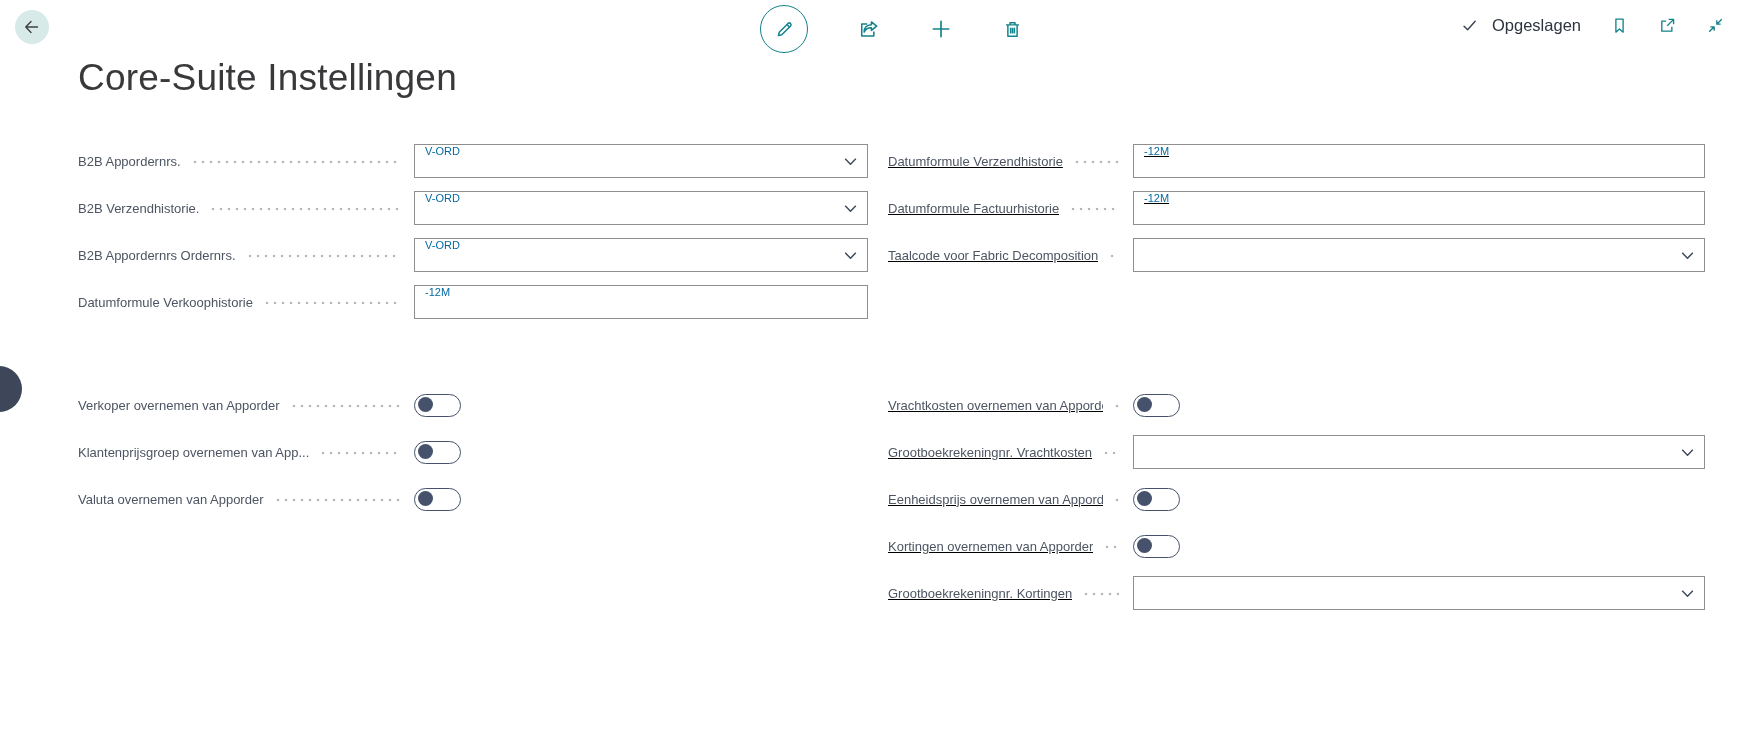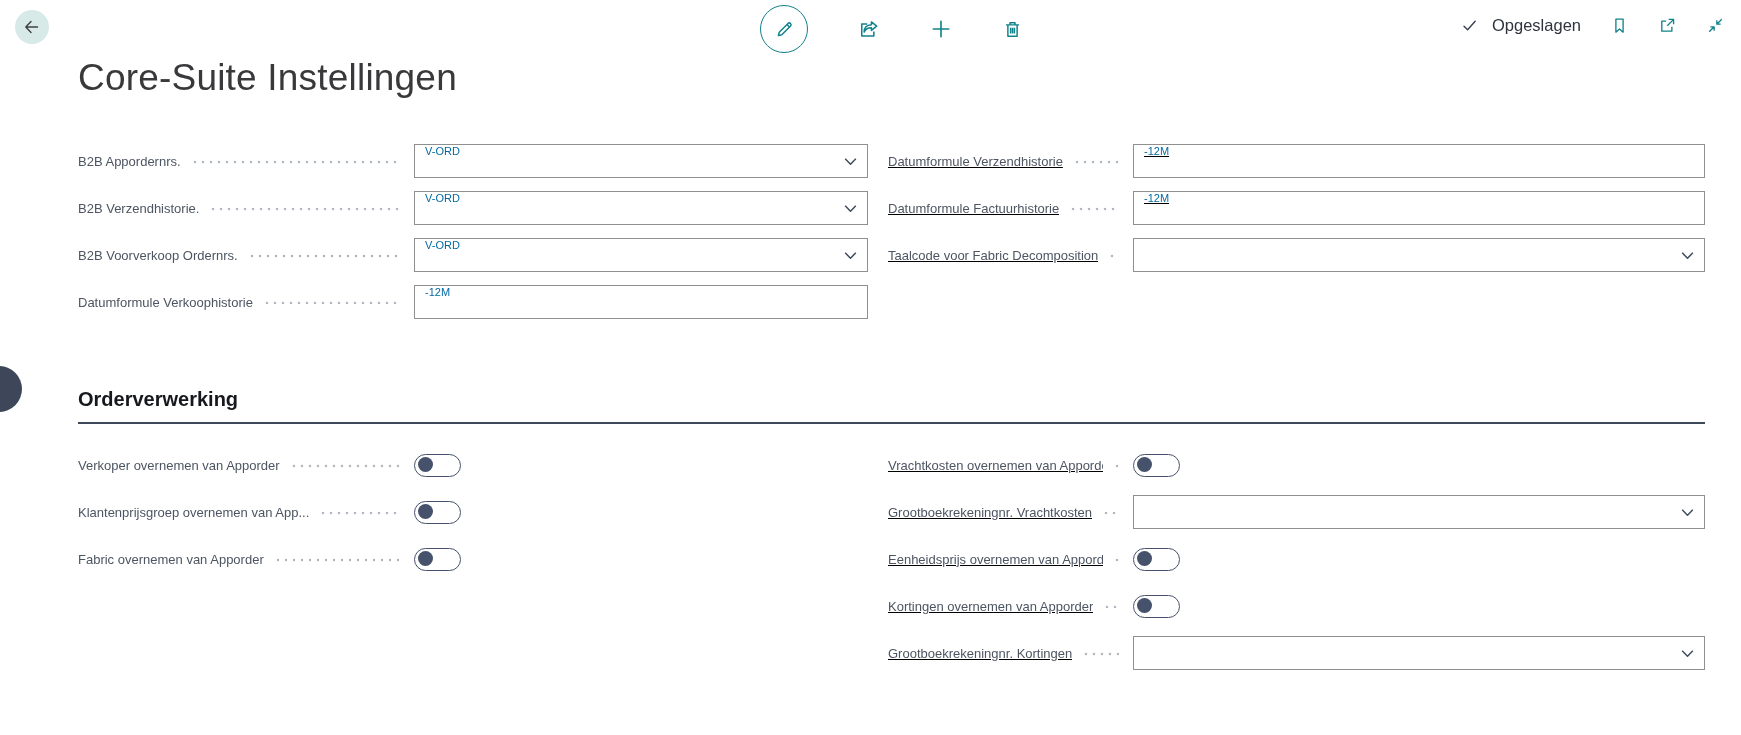--- a/index.html
+++ b/index.html
@@ -183,21 +183,21 @@
                 <span>
                   <svg class="chev" width="17" height="17" viewBox="0 0 16 16" fill="none" stroke="#3f4a5c" stroke-width="1.4" stroke-linejoin="round">
                     <path d="M3 5.5 L8 10.5 L13 5.5"></path>
                   </svg>
                 </span>
               </div>
             </div>
           </div>
           <div class="field-row">
             <div class="label-wrap">
-              <span class="field-label">B2B Voorverkoop Ordernrs.</span>
+              <span class="field-label">B2B Appordernrs Ordernrs.</span>
               <span class="leader"></span>
             </div>
             <div class="control">
               <div class="textbox">
                 <span>V-ORD</span>
                 <span>
                   <svg class="chev" width="17" height="17" viewBox="0 0 16 16" fill="none" stroke="#3f4a5c" stroke-width="1.4" stroke-linejoin="round">
                     <path d="M3 5.5 L8 10.5 L13 5.5"></path>
                   </svg>
                 </span>
@@ -252,21 +252,20 @@
                     <path d="M3 5.5 L8 10.5 L13 5.5"></path>
                   </svg>
                 </span>
               </div>
             </div>
           </div>
         </div>
       </div>
     </section>
     <section class="section">
-      <div class="section-header">Orderverwerking</div>
       <div class="fields">
         <div class="col col-left">
           <div class="field-row">
             <div class="label-wrap">
               <span class="field-label">Verkoper overnemen van Apporder</span>
               <span class="leader"></span>
             </div>
             <div class="control">
               <div class="toggle">
                 <span class="knob"></span>
@@ -279,21 +278,21 @@
               <span class="leader"></span>
             </div>
             <div class="control">
               <div class="toggle">
                 <span class="knob"></span>
               </div>
             </div>
           </div>
           <div class="field-row">
             <div class="label-wrap">
-              <span class="field-label">Fabric overnemen van Apporder</span>
+              <span class="field-label">Valuta overnemen van Apporder</span>
               <span class="leader"></span>
             </div>
             <div class="control">
               <div class="toggle">
                 <span class="knob"></span>
               </div>
             </div>
           </div>
         </div>
         <div class="col col-right">

